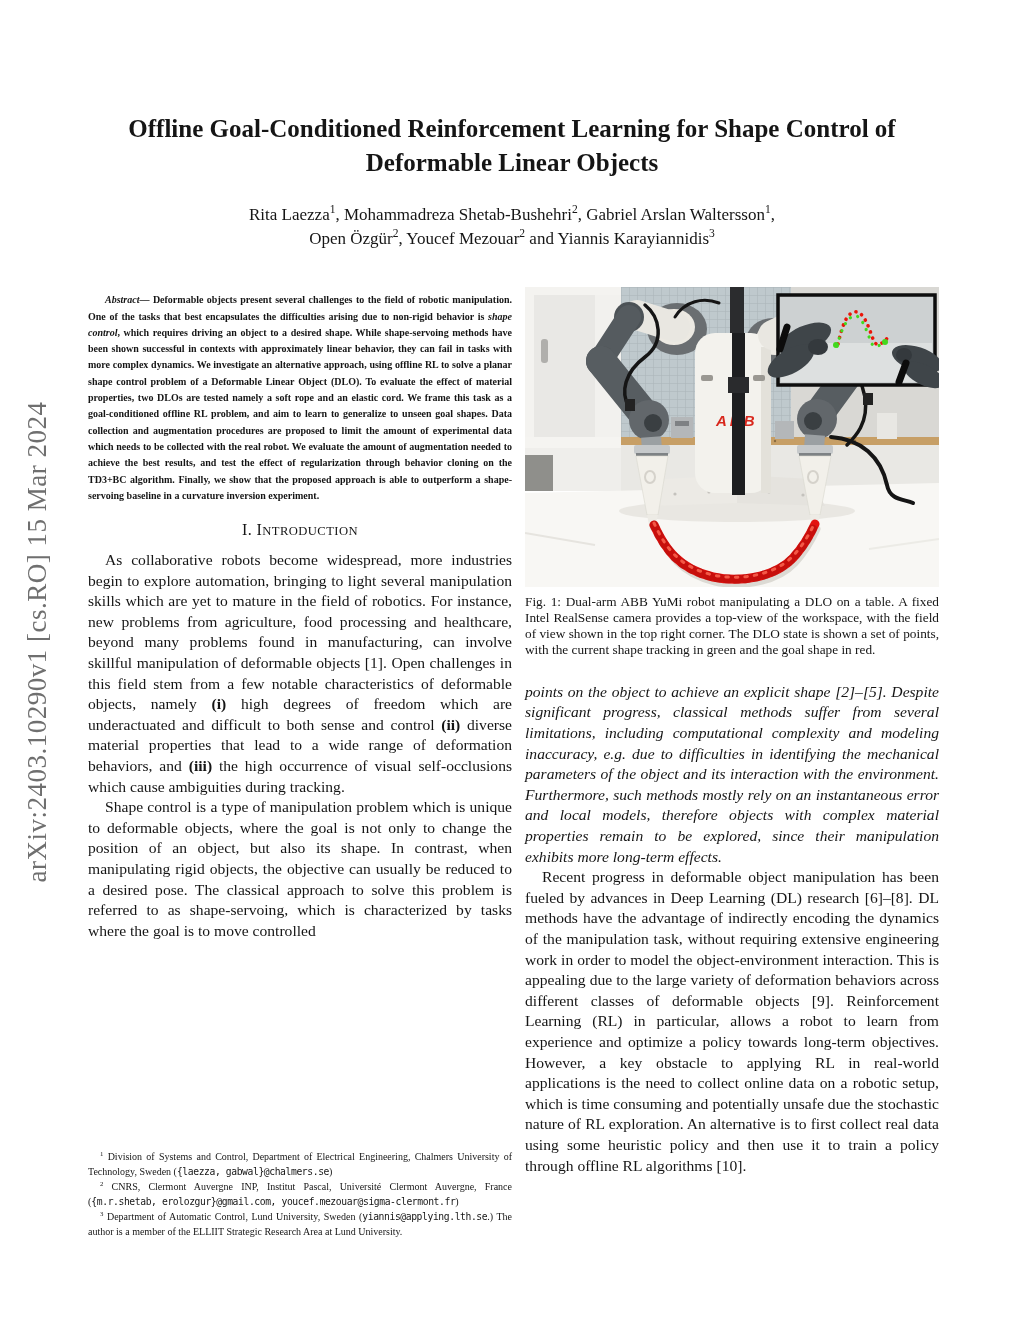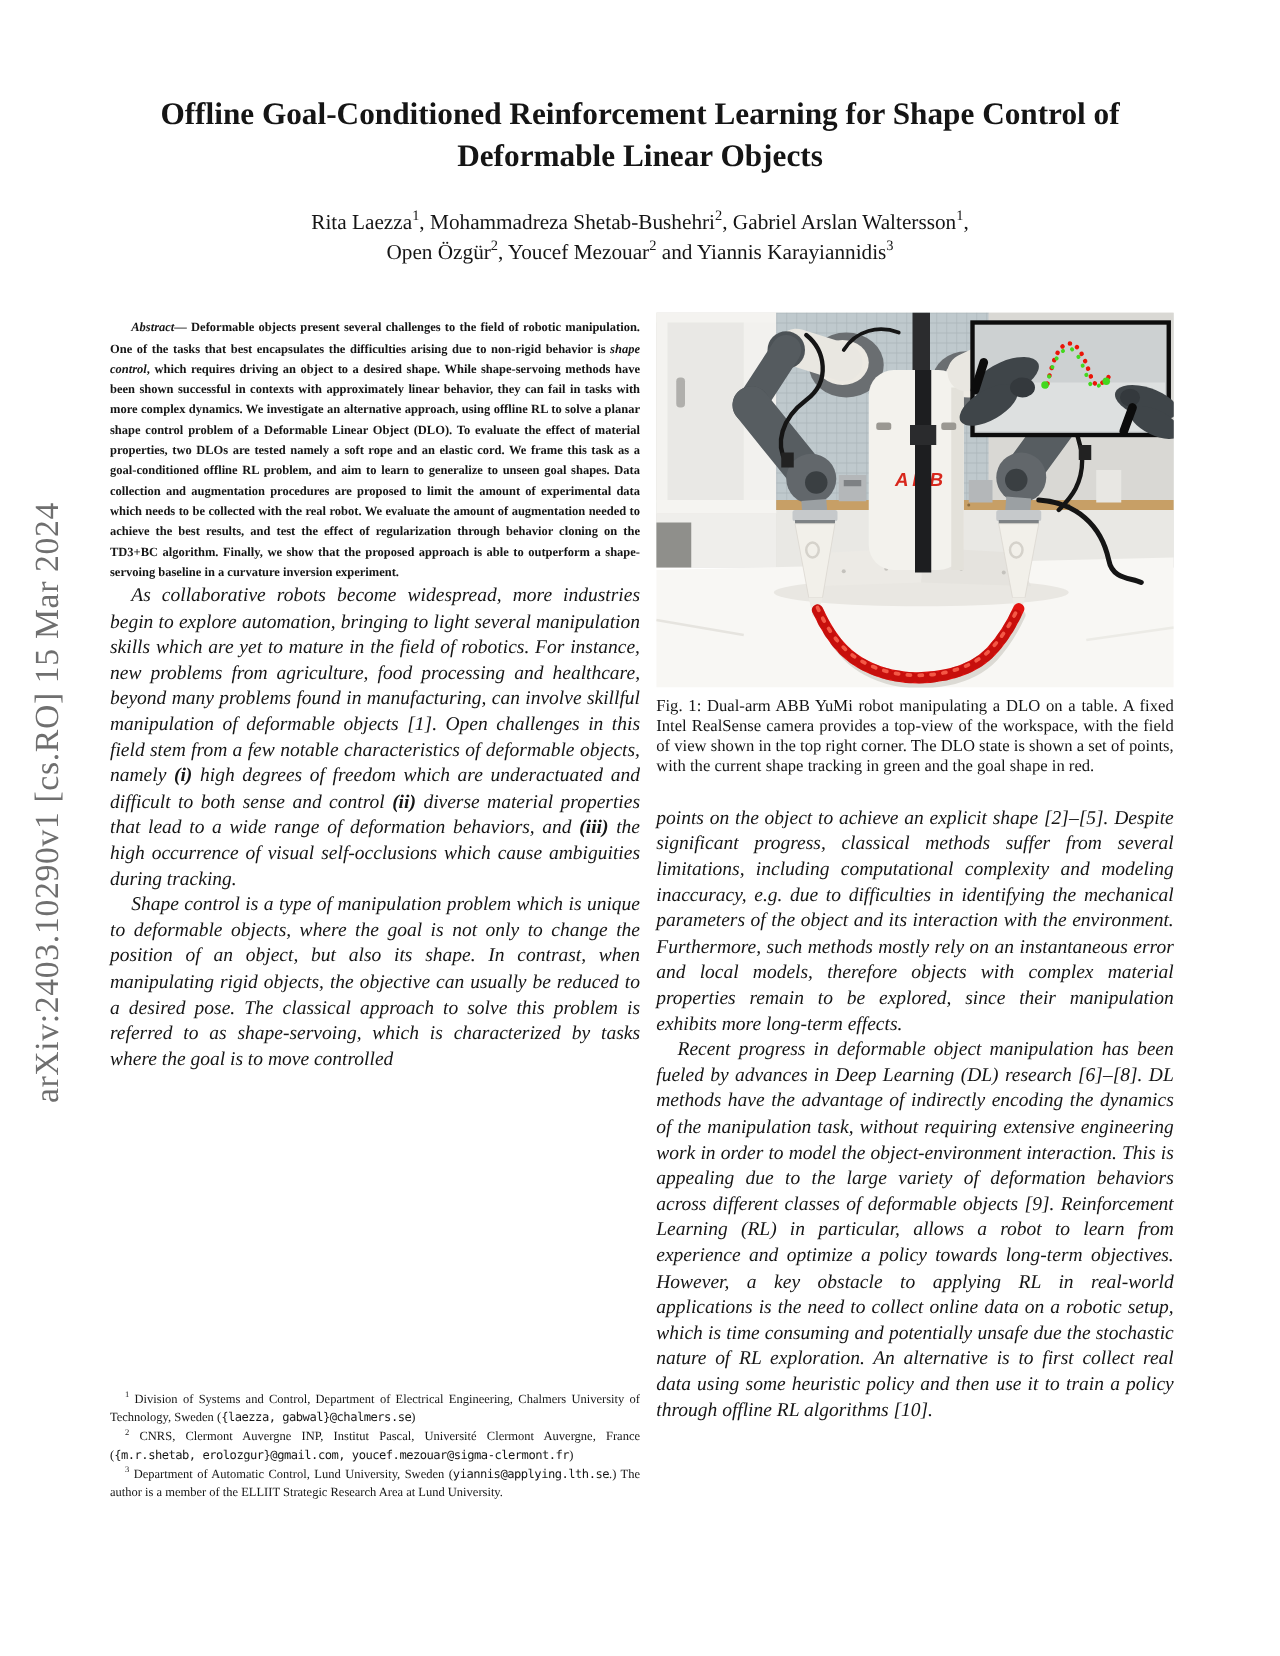--- a/index.html
+++ b/index.html
@@ -7,21 +7,21 @@
     position:relative;width:1024px;height:1325px;background:#ffffff;
     font-family:"Liberation Serif",serif;color:#151515;overflow:hidden;
   }
   
   .arxiv-strip{
     position:absolute;left:-277px;top:621px;width:640px;height:42px;
     transform:rotate(-90deg);text-align:center;
     color:#6f6f6f;font-size:27px;letter-spacing:0.5px;white-space:nowrap;
   }
   .paper-title{
-    margin:0 64px;padding-top:75px;text-align:center;
+    margin:0 64px;padding-top:112px;text-align:center;
     font-size:25px;font-weight:bold;line-height:1.34;
   }
   .authors{margin-top:24px;text-align:center;font-size:17px;line-height:1.42;}
   .authors .line{display:block;}
   sup{font-size:68%;line-height:0;vertical-align:super;}
   .columns{display:flex;gap:13px;margin:36px 86px 0 88px;height:952px;}
   .col-left{flex:0 0 424px;max-width:424px;position:relative;}
   .col-right{flex:0 0 414px;max-width:414px;}
   .abstract{
     margin:5px 0 0;font-size:10px;font-weight:bold;line-height:16.3px;
@@ -29,21 +29,21 @@
   }
   .bi{font-style:italic;font-weight:bold;}
   .b{font-weight:bold;}
   .sc{font-size:79%;}
   .mono{font-family:"DejaVu Sans Mono",monospace;font-size:0.97em;letter-spacing:-0.4px;}
   .section-heading{
     margin:17px 0 11px;text-align:center;font-weight:normal;
     font-size:16px;letter-spacing:0.4px;
   }
   .body-par{margin:0;font-size:15.6px;line-height:20.6px;text-align:justify;}
-  .indent{text-indent:17px;font-style:italic;}
+  .indent{text-indent:17px;}
   .footnotes{
     position:absolute;left:0;right:0;bottom:0;
     font-size:10px;line-height:15.1px;text-align:justify;
   }
   .footnotes p{margin:0;text-indent:12px;}
   figure{margin:0;}
   .fig-photo{display:block;width:414px;height:300px;}
   figcaption{
     margin-top:7px;font-size:13.3px;line-height:15.9px;
     text-align:justify;
@@ -62,20 +62,21 @@
   <div class="authors">
     <span class="line"><span>Rita Laezza</span><sup>1</sup><span>, Mohammadreza Shetab-Bushehri</span><sup>2</sup><span>, Gabriel Arslan Waltersson</span><sup>1</sup><span>,</span></span>
     <span class="line"><span>Open Özgür</span><sup>2</sup><span>, Youcef Mezouar</span><sup>2</sup><span> and Yiannis Karayiannidis</span><sup>3</sup></span>
   </div>
 
   <div class="columns">
 
     <div class="col-left">
       <p class="abstract"><span class="bi">Abstract</span><span class="b">— Deformable objects present several challenges to the field of robotic manipulation. One of the tasks that best encapsulates the difficulties arising due to non-rigid behavior is </span><span class="bi">shape control</span><span class="b">, which requires driving an object to a desired shape. While shape-servoing methods have been shown successful in contexts with approximately linear behavior, they can fail in tasks with more complex dynamics. We investigate an alternative approach, using offline RL to solve a planar shape control problem of a Deformable Linear Object (DLO). To evaluate the effect of material properties, two DLOs are tested namely a soft rope and an elastic cord. We frame this task as a goal-conditioned offline RL problem, and aim to learn to generalize to unseen goal shapes. Data collection and augmentation procedures are proposed to limit the amount of experimental data which needs to be collected with the real robot. We evaluate the amount of augmentation needed to achieve the best results, and test the effect of regularization through behavior cloning on the TD3+BC algorithm. Finally, we show that the proposed approach is able to outperform a shape-servoing baseline in a curvature inversion experiment.</span></p>
 
+      <h2 class="section-heading"><span>I. I</span><span class="sc">NTRODUCTION</span></h2>
 
       <p class="body-par indent"><span>As collaborative robots become widespread, more industries begin to explore automation, bringing to light several manipulation skills which are yet to mature in the field of robotics. For instance, new problems from agriculture, food processing and healthcare, beyond many problems found in manufacturing, can involve skillful manipulation of deformable objects [1]. Open challenges in this field stem from a few notable characteristics of deformable objects, namely </span><span class="b">(i)</span><span> high degrees of freedom which are underactuated and difficult to both sense and control </span><span class="b">(ii)</span><span> diverse material properties that lead to a wide range of deformation behaviors, and </span><span class="b">(iii)</span><span> the high occurrence of visual self-occlusions which cause ambiguities during tracking.</span></p>
       <p class="body-par indent">Shape control is a type of manipulation problem which is unique to deformable objects, where the goal is not only to change the position of an object, but also its shape. In contrast, when manipulating rigid objects, the objective can usually be reduced to a desired pose. The classical approach to solve this problem is referred to as shape-servoing, which is characterized by tasks where the goal is to move controlled</p>
 
       <div class="footnotes">
         <p><sup>1</sup><span> Division of Systems and Control, Department of Electrical Engineering, Chalmers University of Technology, Sweden (</span><span class="mono">{laezza, gabwal}@chalmers.se</span><span>)</span></p>
         <p><sup>2</sup><span> CNRS, Clermont Auvergne INP, Institut Pascal, Université Clermont Auvergne, France (</span><span class="mono">{m.r.shetab, erolozgur}@gmail.com, youcef.mezouar@sigma-clermont.fr</span><span>)</span></p>
         <p><sup>3</sup><span> Department of Automatic Control, Lund University, Sweden (</span><span class="mono">yiannis@applying.lth.se</span><span>.) The author is a member of the ELLIIT Strategic Research Area at Lund University.</span></p>
       </div>
     </div>

